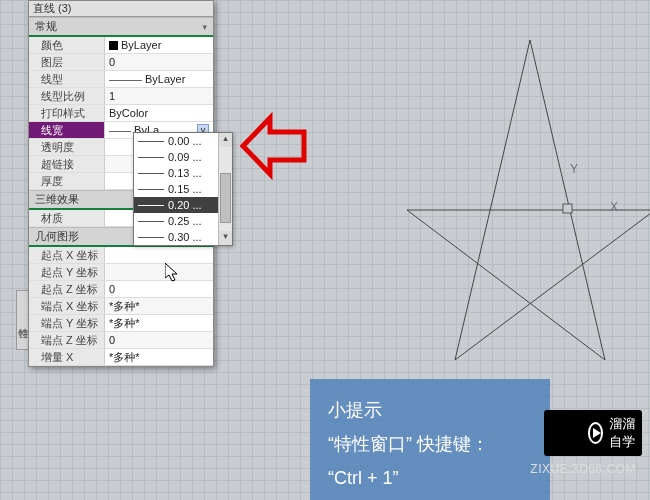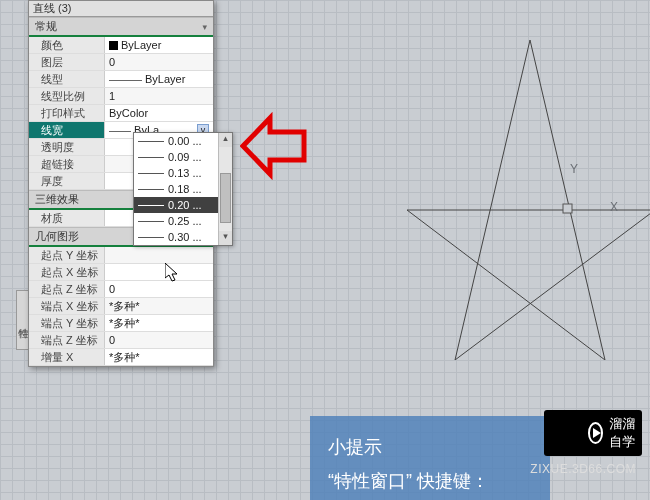--- a/index.html
+++ b/index.html
@@ -55,21 +55,21 @@
     }
     .prop-row.odd { background: #f6f6f6; }
     .prop-label {
       width: 76px; padding: 1px 0 1px 12px;
       background: #e8e8e8;
       border-right: 1px solid #ccc;
       color: #444;
       white-space: nowrap;
     }
     .prop-row.sel .prop-label {
-      background: #0f766e; color: #fff;
+      background: #701a75; color: #fff;
     }
     .prop-value {
       flex: 1; padding: 3px 4px;
       display: flex; align-items: center;
       gap: 3px;
       color: #222;
       white-space: nowrap;
       overflow: hidden;
     }
     .prop-row.sel .prop-value { background: #fff; justify-content: space-between;}
@@ -106,21 +106,21 @@
     }
     .scrollbar .thumb { position:absolute; left:1px; right:1px; top:40px; height:50px; background:#c0c0c0; border:1px solid #999;}
     .scrollbar .arrow { position:absolute; left:0; right:0; height:14px; text-align:center; font-size:9px; color:#555; background:#ddd;}
     .scrollbar .arrow.top{top:0}.scrollbar .arrow.bot{bottom:0}
     .cursor { position:absolute; left:165px; top:263px; pointer-events:none; z-index:6;}
     .star { position: absolute; left: 395px; top: 20px; }
     .arrow-svg { position:absolute; left: 240px; top: 106px; }
     .axis-lbl { position:absolute; font-size:12px; color:#6a6f75;}
     .tip-box {
       position: absolute; left: 310px; bottom: 0;
-      width: 240px; height: 84px;
+      width: 240px; height: 121px;
       background: rgba(78,128,186,0.82);
       color: #fff; font-size: 18px;
       padding: 14px 18px;
       line-height: 1.9;
     }
     .tip-box .line1 { font-size: 18px; }
     .watermark {
       position:absolute; right:8px; bottom:44px;
       width: 98px; height: 46px;
       background: #000; border-radius:3px;
@@ -222,29 +222,29 @@
       <div class="prop-value"></div>
     </div>
 
   <div class="section-header">三维效果</div>
   <div class="prop-row">
       <div class="prop-label">材质</div>
       <div class="prop-value"></div>
     </div>
 
   <div class="section-header">几何图形</div>
+  <div class="prop-row">
+      <div class="prop-label">起点 X 坐标</div>
+      <div class="prop-value"></div>
+    </div>
   <div class="prop-row odd">
       <div class="prop-label">起点 Y 坐标</div>
       <div class="prop-value"></div>
     </div>
   <div class="prop-row">
-      <div class="prop-label">起点 X 坐标</div>
-      <div class="prop-value"></div>
-    </div>
-  <div class="prop-row">
       <div class="prop-label">起点 Z 坐标</div>
       <div class="prop-value">
         <span>0</span>
       </div>
     </div>
   <div class="prop-row odd">
       <div class="prop-label">端点 X 坐标</div>
       <div class="prop-value">
         <span>*多种*</span>
       </div>
@@ -276,21 +276,21 @@
     <div class="dropdown-item">
         <span class="dash-line"></span>
         <span>0.09 ...</span>
       </div>
     <div class="dropdown-item">
         <span class="dash-line"></span>
         <span>0.13 ...</span>
       </div>
     <div class="dropdown-item">
         <span class="dash-line"></span>
-        <span>0.18 ...</span>
+        <span>0.15 ...</span>
       </div>
     <div class="dropdown-item sel">
         <span class="dash-line"></span>
         <span>0.20 ...</span>
       </div>
     <div class="dropdown-item">
         <span class="dash-line"></span>
         <span>0.25 ...</span>
       </div>
     <div class="dropdown-item">

